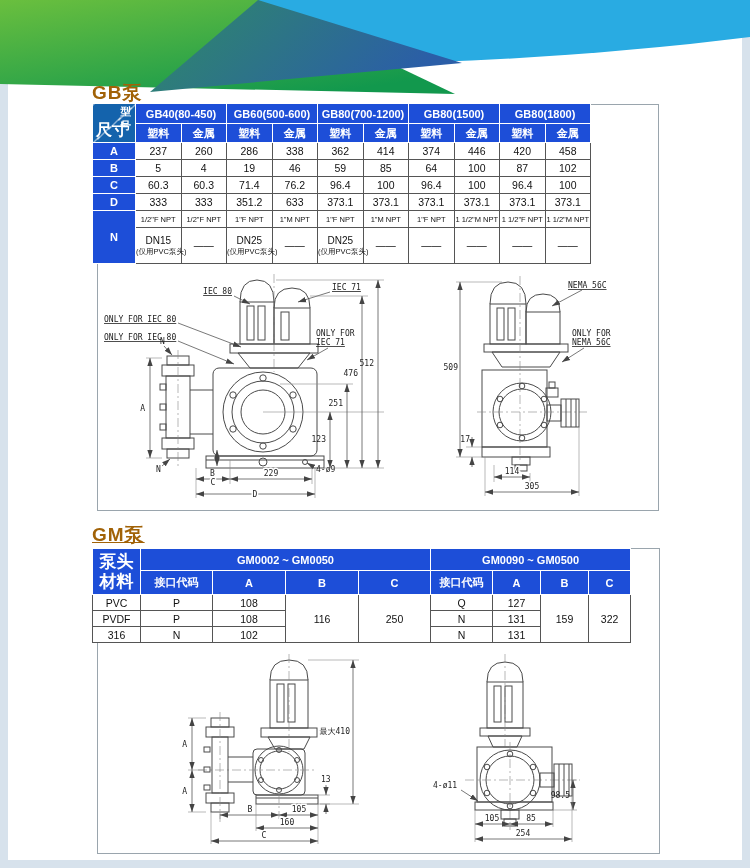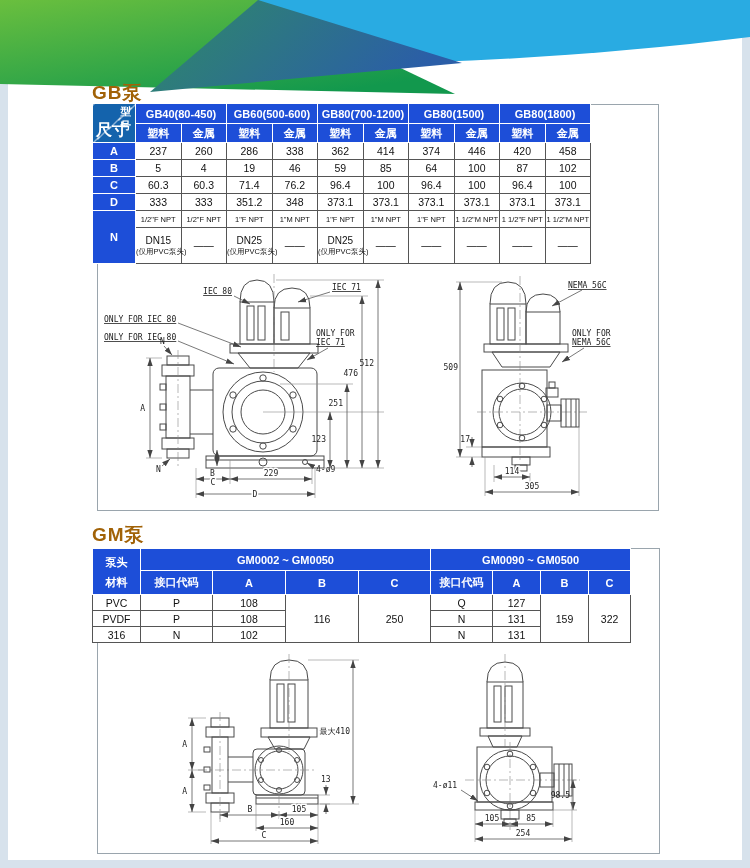--- a/index.html
+++ b/index.html
@@ -2,40 +2,40 @@
 <html><head>
 <meta charset="utf-8">
 <style>
   html,body{margin:0;padding:0;}
   body{width:750px;height:868px;background:#d7e2ec;position:relative;overflow:hidden;
        font-family:"Liberation Sans",sans-serif;}
   .panel{position:absolute;left:8px;top:0;width:734px;height:860px;background:#fff;}
   .banner{position:absolute;left:0;top:0;z-index:5;}
   .sec-title{position:absolute;z-index:6;font-weight:bold;font-size:19px;color:#a16207;letter-spacing:1px;}
   #gb-title{left:92px;top:80px;}
-  #gm-title{left:92px;top:522px;}
+  #gm-title{left:92px;top:522px;text-decoration:underline;}
   .box{position:absolute;border:1px solid #9aa5ad;background:#fff;z-index:1;}
   #gb-box{left:97px;top:104px;width:560px;height:405px;}
   #gm-box{left:97px;top:548px;width:561px;height:304px;}
   table.tbl{border-collapse:collapse;table-layout:fixed;position:absolute;z-index:3;background:#fff;
             border:1px solid #333;}
   .tbl th{background:#1d4ed8;color:#fff;font-weight:bold;border:1px solid #fff;
           font-size:11px;padding:0;text-align:center;}
   .tbl td{border:1px solid #555;font-size:10.5px;text-align:center;color:#111;padding:0;background:#fff;}
   #gb-table{left:92px;top:103px;width:498px;}
   #gm-table{left:92px;top:548px;width:538px;}
   .r-grp{height:20px;} .r-sub{height:19px;} .r-dat{height:17px;}
   .r-npt{height:17px;} .r-npt td{font-size:7.5px;white-space:nowrap;overflow:hidden;}
   .r-dn{height:36px;}
   .dn-m{font-size:10px;line-height:12px;} .dn-n{font-size:7.5px;line-height:9px;white-space:nowrap;}
   th.corner{position:relative;background:
       linear-gradient(to bottom right, rgba(0,0,0,0) 49.2%, #fff 49.2%, #fff 50.8%, rgba(0,0,0,0) 50.8%) #1463ac;}
   th.corner .c-tr{position:absolute;top:1px;right:4px;font-size:10.5px;margin-left:36px;}
   th.corner .c-bl{position:absolute;bottom:1px;left:3px;font-size:16px;}
-  th.gm-corner div{font-size:11px;line-height:20px;text-align:center;}
+  th.gm-corner div{font-size:17px;line-height:20px;text-align:center;}
   #gm-table .r-grp{height:22px;} #gm-table .r-sub{height:24px;} #gm-table .r-dat{height:16px;}
   svg.dwg{position:absolute;z-index:2;}
   .o{fill:none;stroke:#4a4a4a;stroke-width:1;}
   .cl{fill:none;stroke:#888;stroke-width:0.6;stroke-dasharray:9 3 2 3;}
   .ext{stroke:#8a8a8a;stroke-width:0.6;}
   .dim{stroke:#555;stroke-width:0.8;fill:none;}
   .dt{font:8px "DejaVu Sans Mono",monospace;fill:#222;}
   .dtu{text-decoration:underline;}
   .halo{paint-order:stroke;stroke:#fff;stroke-width:3px;}
 </style>
@@ -138,21 +138,21 @@
     <td>96.4</td>
     <td>100</td>
     <td>96.4</td>
     <td>100</td>
   </tr>
   <tr class="r-dat">
     <th>D</th>
     <td>333</td>
     <td>333</td>
     <td>351.2</td>
-    <td>348</td>
+    <td>633</td>
     <td>373.1</td>
     <td>373.1</td>
     <td>373.1</td>
     <td>373.1</td>
     <td>373.1</td>
     <td>373.1</td>
   </tr>
   <tr class="r-npt">
     <th rowspan="2">N</th>
     <td>1/2"F NPT</td>

